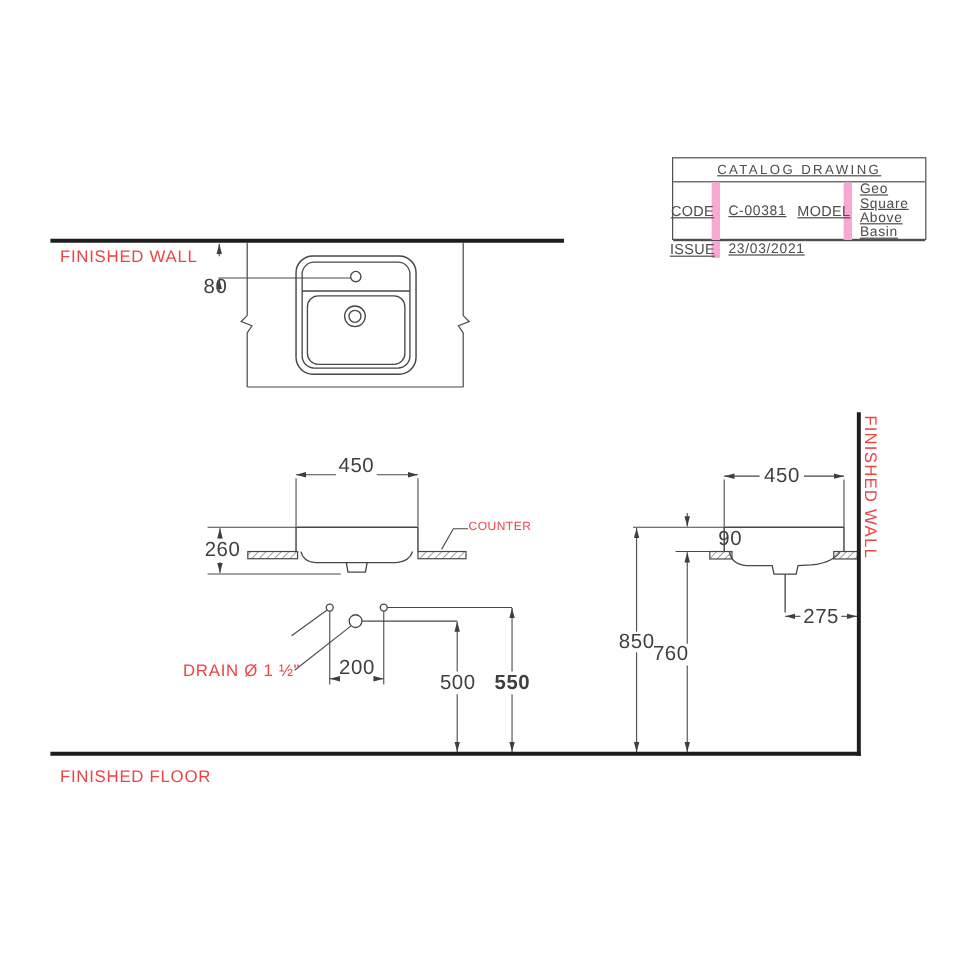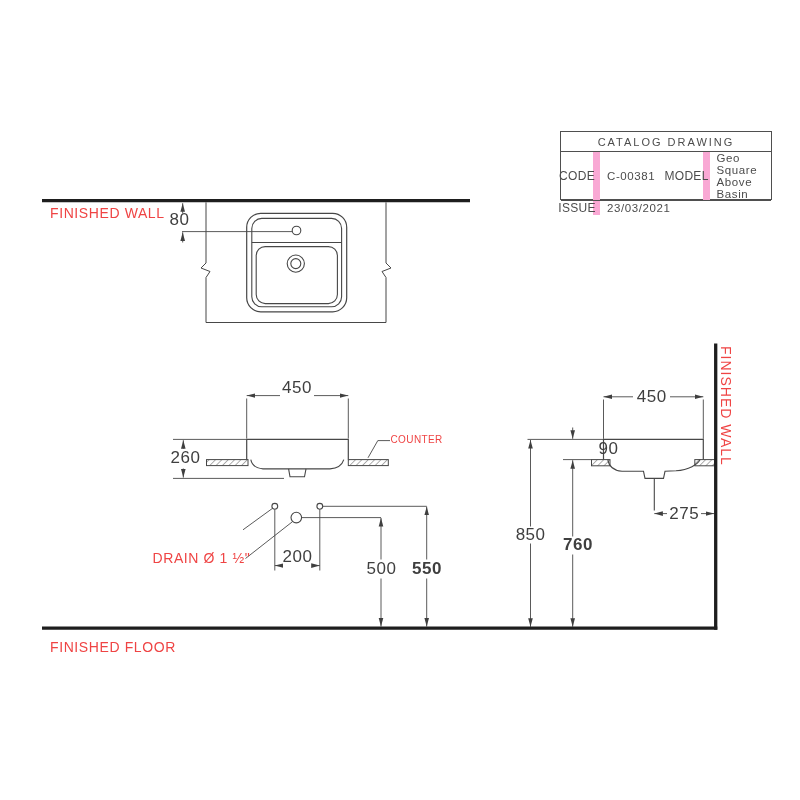--- a/index.html
+++ b/index.html
@@ -10,21 +10,21 @@
   #linework{position:absolute;left:0;top:0;}
   .txt{position:absolute;white-space:nowrap;color:#ef4444;}
   .dim{font-size:17px;letter-spacing:0.5px;transform:translate(-50%,-50%);color:#3f3f3f;}
   .lbl{font-size:14px;letter-spacing:0.6px;}
   .lbl-sm{font-size:10px;letter-spacing:0.4px;}
   .vert{writing-mode:vertical-rl;letter-spacing:1px;}
   
   #titleblock{
     position:absolute;left:560px;top:131px;width:212px;height:69px;
     border:1.2px solid #4f4f4f;box-sizing:border-box;background:#fff;
-    display:grid;grid-template-rows:20px 1fr 1fr 1fr;font-size:11px;color:#4c4c4c;
+    display:grid;grid-template-rows:20px 1fr 1fr 1fr;font-size:11px;color:#4c4c4c;text-decoration:underline;
   }
   #titleblock .hdr{
     grid-column:1 / span 2;display:flex;align-items:center;justify-content:center;
     border-bottom:1px solid #4f4f4f;letter-spacing:2px;font-size:11px;
   }
   .tb-row{display:grid;grid-template-columns:39px 1fr;border-bottom:1px solid #4f4f4f;}
   .tb-row:last-child{border-bottom:none;}
   .tb-label{
     display:flex;align-items:center;justify-content:center;border-right:7px solid #f9a8d4;
     font-size:12px;letter-spacing:0.3px;
@@ -183,25 +183,25 @@
     </div>
   </div>
 
   <div class="txt lbl" style="left:50px;top:204.5px;">FINISHED WALL</div>
   <div class="txt lbl vert" style="left:717.5px;top:346px;">FINISHED WALL</div>
   <div class="txt lbl" style="left:50px;top:609.5px;margin-top:29px;">FINISHED FLOOR</div>
   <div class="txt lbl-sm" style="left:390.5px;top:433.5px;">COUNTER</div>
 
   <div class="txt lbl" style="left:152.5px;top:550px;">DRAIN Ø 1 ½"</div>
 
-  <div class="txt dim" style="left:179.5px;top:220px;">80</div>
+  <div class="txt dim" style="left:179.5px;top:239px;">80</div>
   <div class="txt dim" style="left:297px;top:388px;">450</div>
   <div class="txt dim" style="left:185.5px;top:458px;">260</div>
   <div class="txt dim" style="left:297.5px;top:556.5px;">200</div>
   <div class="txt dim" style="left:381.5px;top:569px;">500</div>
   <div class="txt dim" style="left:427px;top:569px;font-weight:bold;">550</div>
   <div class="txt dim" style="left:651.7px;top:396.8px;">450</div>
   <div class="txt dim" style="left:572.5px;top:449.3px;margin-left:36px;">90</div>
   <div class="txt dim" style="left:684.3px;top:513.8px;">275</div>
   <div class="txt dim" style="left:530.6px;top:534.8px;">850</div>
-  <div class="txt dim" style="left:578px;top:545px;font-weight:bold;">760</div>
+  <div class="txt dim" style="left:559px;top:545px;">760</div>
 
 </div>
 
 </body></html>

